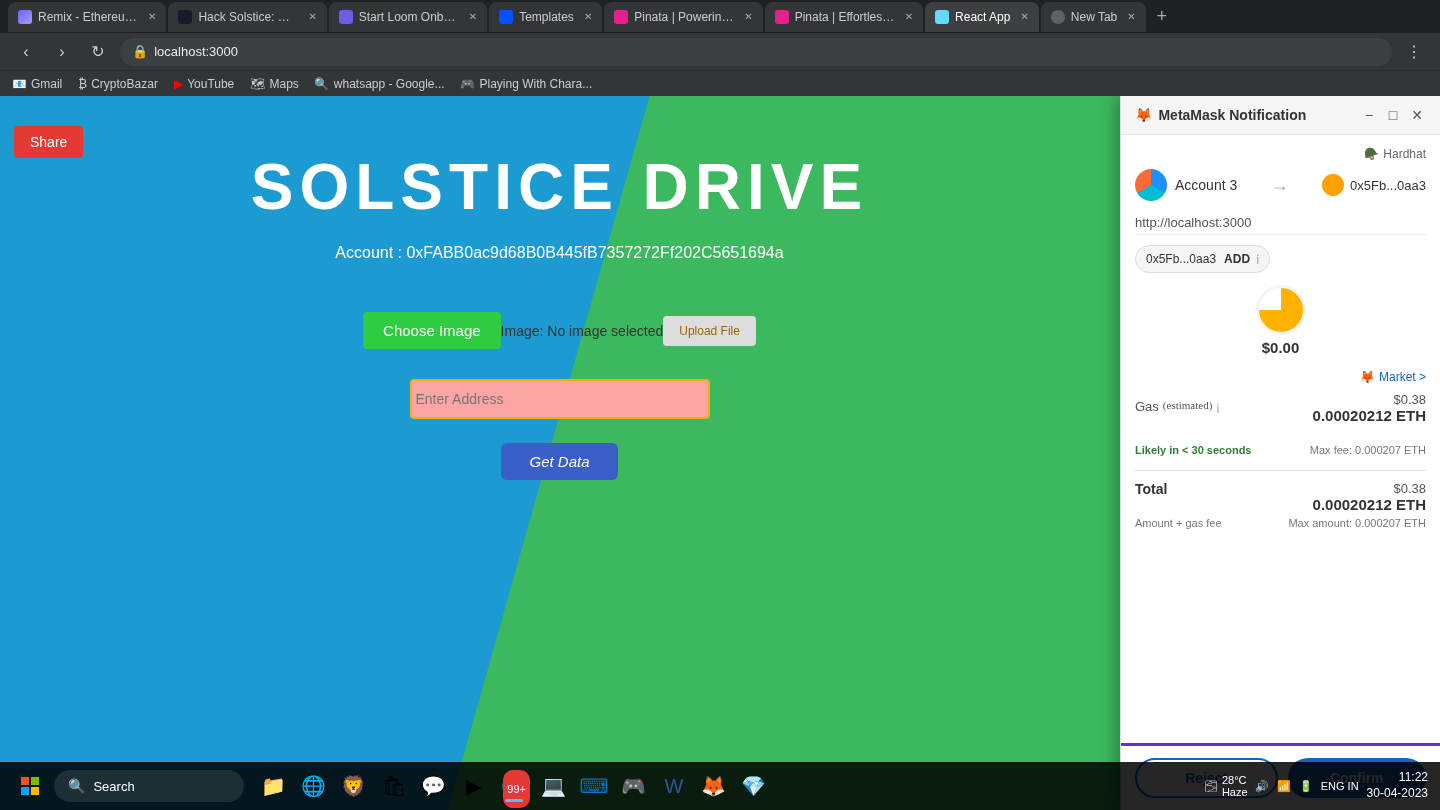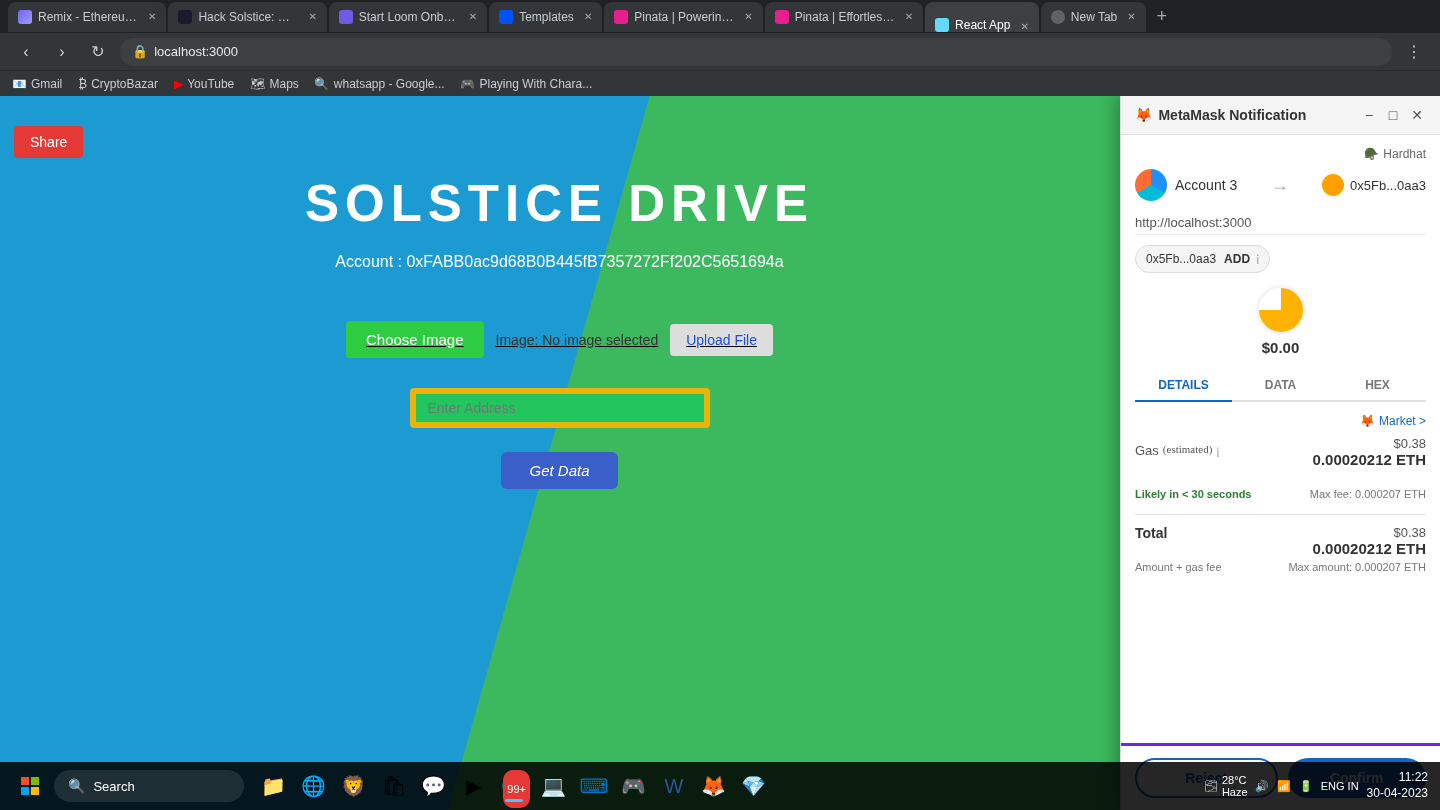--- a/index.html
+++ b/index.html
@@ -2,21 +2,21 @@
 <html><head>
   <meta charset="utf-8">
   <style>
     * { margin: 0; padding: 0; box-sizing: border-box; }
     body { width: 1440px; height: 810px; overflow: hidden; font-family: 'Segoe UI', Arial, sans-serif; background: #202124; }
 
     
     .browser-chrome { background: #323639; height: 96px; display: flex; flex-direction: column; }
     .tab-bar { display: flex; align-items: center; height: 36px; background: #202124; padding: 0 8px; gap: 2px; }
     .tab { display: flex; align-items: center; height: 30px; padding: 0 10px; border-radius: 8px 8px 0 0; font-size: 12px; color: #ccc; background: #323639; max-width: 160px; gap: 6px; cursor: pointer; }
-    .tab.active { background: #3c4043; color: #fff; align-items: flex-end; }
+    .tab.active { background: #3c4043; color: #fff; }
     .tab-close { font-size: 10px; color: #aaa; cursor: pointer; margin-left: 4px; }
     .tab-favicon { width: 14px; height: 14px; border-radius: 2px; flex-shrink: 0; }
     .tab-label { overflow: hidden; white-space: nowrap; text-overflow: ellipsis; max-width: 100px; }
     .new-tab-btn { width: 28px; height: 28px; border-radius: 50%; display: flex; align-items: center; justify-content: center; color: #aaa; font-size: 18px; cursor: pointer; }
 
     .nav-bar { display: flex; align-items: center; height: 40px; padding: 0 12px; gap: 8px; background: #323639; }
     .nav-btn { width: 28px; height: 28px; border-radius: 50%; display: flex; align-items: center; justify-content: center; color: #ccc; font-size: 16px; cursor: pointer; background: none; border: none; }
     .address-bar { flex: 1; height: 28px; background: #3c4043; border-radius: 14px; display: flex; align-items: center; padding: 0 12px; color: #e8eaed; font-size: 13px; gap: 6px; }
     .bookmark-bar { display: flex; align-items: center; height: 28px; padding: 0 12px; gap: 16px; background: #323639; border-top: 1px solid #2a2a2a; overflow: hidden; }
     .bookmark-item { display: flex; align-items: center; gap: 4px; font-size: 12px; color: #ccc; cursor: pointer; white-space: nowrap; }
@@ -25,28 +25,28 @@
     .page-area { position: relative; width: 1440px; height: 714px; overflow: hidden; }
 
     
     .app-bg { position: absolute; top: 0; left: 0; width: 1120px; height: 714px; overflow: hidden; }
     .bg-blue { position: absolute; top: 0; left: 0; width: 100%; height: 100%; background: #1b9bd1; }
     .bg-green-triangle { position: absolute; top: 0; right: 0; width: 60%; height: 100%; background: #3cb85e; clip-path: polygon(30% 0%, 100% 0%, 100% 100%, 0% 100%); }
 
     
     .app-content { position: absolute; top: 0; left: 0; width: 1119px; height: 714px; display: flex; flex-direction: column; align-items: center; justify-content: flex-start; padding-top: 30px; }
     .share-btn { position: absolute; top: 30px; left: 14px; background: #e53935; color: #fff; border: none; border-radius: 4px; padding: 8px 16px; font-size: 14px; font-weight: 500; cursor: pointer; }
-    .app-title { font-size: 51px; font-weight: 900; color: #fff; letter-spacing: 6px; text-transform: uppercase; margin-top: 48px; font-family: 'Impact', 'Arial Black', sans-serif; }
+    .app-title { font-size: 64px; font-weight: 900; color: #fff; letter-spacing: 6px; text-transform: uppercase; margin-top: 24px; font-family: 'Impact', 'Arial Black', sans-serif; }
     .account-info { color: #fff; font-size: 16px; margin-top: 20px; }
-    .file-row { display: flex; align-items: center; gap: 12px; margin-top: 50px; text-decoration: underline; }
+    .file-row { display: flex; align-items: center; margin-top: 50px; }
     .choose-image-btn { background: #2ecc40; color: #fff; border: none; border-radius: 4px; padding: 10px 20px; font-size: 15px; cursor: pointer; }
     .image-status { color: #333; font-size: 14px; background: transparent; }
-    .upload-file-btn { background: #ddd; color: #1d4ed8; border: none; border-radius: 4px; padding: 8px 16px; font-size: 14px; cursor: pointer; text-align: center; }
+    .upload-file-btn { background: #ddd; color: #a16207; border: none; border-radius: 4px; padding: 8px 16px; font-size: 12px; cursor: pointer; text-align: center; }
     .address-input-row { margin-top: 30px; }
-    .address-input { width: 300px; height: 40px; border: 6px solid #eab308; border-radius: 4px; padding: 0 12px; font-size: 14px; color: #555; background: #22c55e; }
+    .address-input { width: 300px; height: 40px; border: 2px solid #eab308; border-radius: 4px; padding: 0 4px; font-size: 14px; color: #555; background: #fca5a5; }
     .get-data-btn { margin-top: 24px; background: #3a5fc8; color: #fff; border: none; border-radius: 6px; padding: 10px 28px; font-size: 15px; cursor: pointer; font-style: italic; }
 
     
     .metamask-panel { position: absolute; top: 0; right: 0; width: 320px; height: 714px; background: #fff; border-left: 1px solid #ddd; display: flex; flex-direction: column; box-shadow: -4px 0 16px rgba(0,0,0,0.3); }
     .mm-header { background: #f5f5f5; padding: 10px 14px; display: flex; align-items: center; justify-content: space-between; border-bottom: 1px solid #e0e0e0; }
     .mm-title { font-size: 14px; font-weight: 600; color: #333; display: flex; align-items: center; gap: 6px; }
     .mm-window-btns { display: flex; gap: 6px; }
     .mm-win-btn { width: 18px; height: 18px; border: none; background: none; cursor: pointer; color: #555; font-size: 14px; display: flex; align-items: center; justify-content: center; }
 
     .mm-body { flex: 1; overflow-y: auto; padding: 12px 14px; }
@@ -270,25 +270,20 @@
 
       <div class="mm-from-badge">
         <span>0x5Fb...0aa3</span>
         <span class="add">ADD</span>
         <span class="mm-info-icon">ℹ</span>
       </div>
 
       <div class="mm-coin-circle"></div>
       <div class="mm-balance">$0.00</div>
 
-      <div class="mm-tabs">
-        <div class="mm-tab active">DETAILS</div>
-        <div class="mm-tab">DATA</div>
-        <div class="mm-tab">HEX</div>
-      </div>
 
       <div class="mm-market-row">
         <span>🦊</span>
         <span>Market &gt;</span>
       </div>
 
       <div class="mm-gas-section">
         <div class="mm-gas-header">
           <div style="display:flex;gap:4px;">
             <span class="mm-gas-label">Gas</span>

